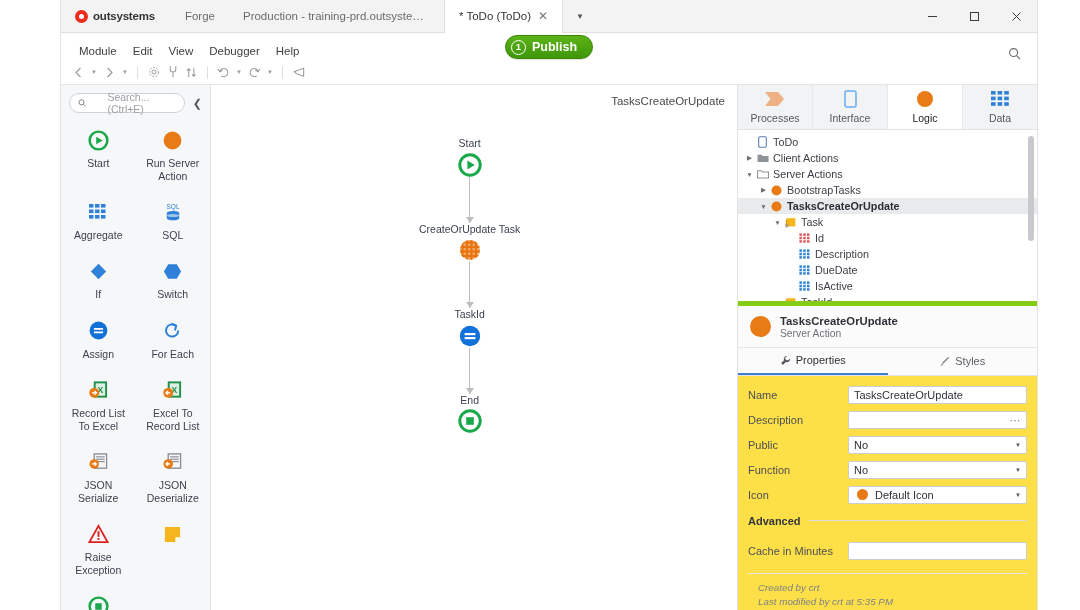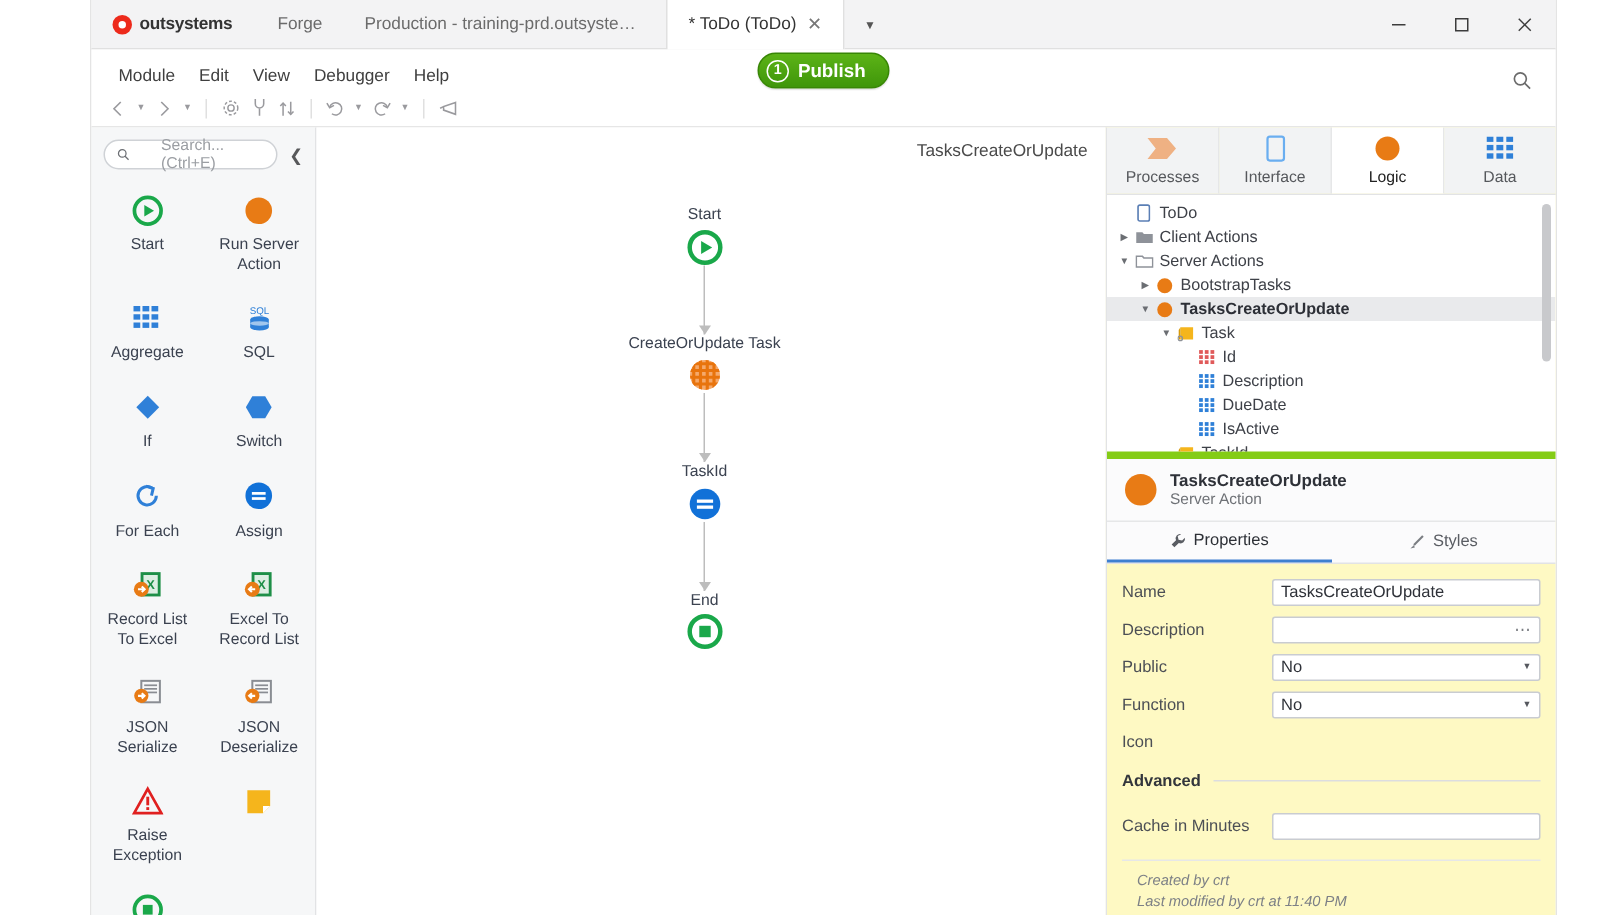--- a/index.html
+++ b/index.html
@@ -156,21 +156,21 @@
   .node-ic { width: 24px; height: 24px; }
   .conn { width: 1px; height: 46px; background: #bdbdbd; position: relative; }
   .conn::after {
     content: ""; position: absolute; left: -3.5px; bottom: 0;
     border-left: 4px solid transparent; border-right: 4px solid transparent;
     border-top: 6px solid #bdbdbd;
   }
 
   
   .right {
-    width: 300px; flex: 0 0 300px; background: #fef9c3;
+    width: 300px; flex: 0 0 300px; background: #fde047;
     border-left: 1px solid #e2e3e5;
     display: flex; flex-direction: column;
   }
   .rtabs { display: flex; height: 52px; border-bottom: 1px solid #e2e3e5; }
   .rtab {
     flex: 1; display: flex; flex-direction: column; align-items: center;
     justify-content: center; gap: 4px; font-size: 10.5px; color: #56585c;
     background: #f2f3f4; border-right: 1px solid #e6e7e8;
   }
   .rtab:last-child { border-right: none; }
@@ -439,36 +439,36 @@
             <svg width="21" height="21" viewBox="0 0 22 22">
                 <polygon points="6.5,3.4 15.5,3.4 20,11 15.5,18.6 6.5,18.6 2,11" fill="#2f80d8"></polygon>
               </svg>
           </div>
           <div class="tool-lb">Switch</div>
         </div>
 
         <div class="tool">
           <div class="tool-ic">
             <svg width="21" height="21" viewBox="0 0 22 22">
-                <path d="M17 11 A6.4 6.4 0 1 1 14.2 5.7" fill="none" stroke="#2f80d8" stroke-width="2.1"></path>
-                <polyline points="9.8,4.3 14.8,5.9 13.6,10.9" fill="none" stroke="#2f80d8" stroke-width="2.1"></polyline>
-              </svg>
-          </div>
-          <div class="tool-lb">For Each</div>
-        </div>
-
-        <div class="tool">
-          <div class="tool-ic">
-            <svg width="21" height="21" viewBox="0 0 22 22">
                 <circle cx="11" cy="11" r="9.3" fill="#1171d8"></circle>
                 <rect x="6.2" y="8.4" width="9.6" height="1.9" fill="#fff"></rect>
                 <rect x="6.2" y="12" width="9.6" height="1.9" fill="#fff"></rect>
               </svg>
           </div>
           <div class="tool-lb">Assign</div>
+        </div>
+
+        <div class="tool">
+          <div class="tool-ic">
+            <svg width="21" height="21" viewBox="0 0 22 22">
+                <path d="M17 11 A6.4 6.4 0 1 1 14.2 5.7" fill="none" stroke="#2f80d8" stroke-width="2.1"></path>
+                <polyline points="9.8,4.3 14.8,5.9 13.6,10.9" fill="none" stroke="#2f80d8" stroke-width="2.1"></polyline>
+              </svg>
+          </div>
+          <div class="tool-lb">For Each</div>
         </div>
 
         <div class="tool">
           <div class="tool-ic">
             <svg width="21" height="20" viewBox="0 0 22 21">
                 <rect x="6" y="1.5" width="14" height="17" fill="#1e8f48"></rect>
                 <rect x="8" y="3.5" width="10" height="13" fill="#fff" opacity=".85"></rect>
                 <text x="13" y="13.5" font-size="9" fill="#1e8f48" text-anchor="middle" font-family="Liberation Sans, sans-serif" font-weight="bold">X</text>
                 <circle cx="6.5" cy="13.5" r="5.2" fill="#e87b15"></circle>
                 <polyline points="4.2,13.5 8.5,13.5" stroke="#fff" stroke-width="1.5"></polyline>
@@ -888,38 +888,43 @@
         <div class="prow">
           <div class="plabel">Function</div>
           <div class="pfield">
             <span>No</span>
             <span class="pcaret">▼</span>
           </div>
         </div>
 
         <div class="prow">
           <div class="plabel">Icon</div>
+          <div class="pfield">
+            <span class="picon-dot"></span>
+            <span>Default Icon</span>
+            <span class="pcaret">▼</span>
+          </div>
         </div>
 
       </div>
 
       <div class="adv">
         <span class="adv-t">Advanced</span>
         <span class="adv-line"></span>
       </div>
 
       <div class="props">
         <div class="prow">
           <div class="plabel">Cache in Minutes</div>
           <div class="pfield">
             <span></span>
           </div>
         </div>
       </div>
 
       <div class="meta">
         <div class="meta-l">Created by crt</div>
-        <div class="meta-l">Last modified by crt at 11:40 PM</div>
+        <div class="meta-l">Last modified by crt at 5:35 PM</div>
       </div>
 
     </div>
   </div>
 </div>
 
 </body></html>

